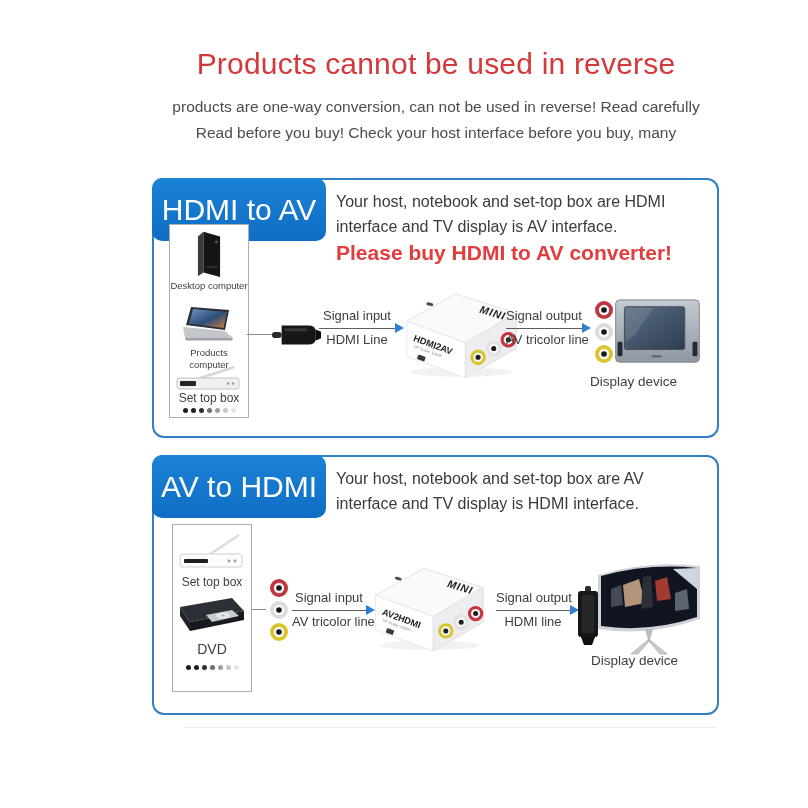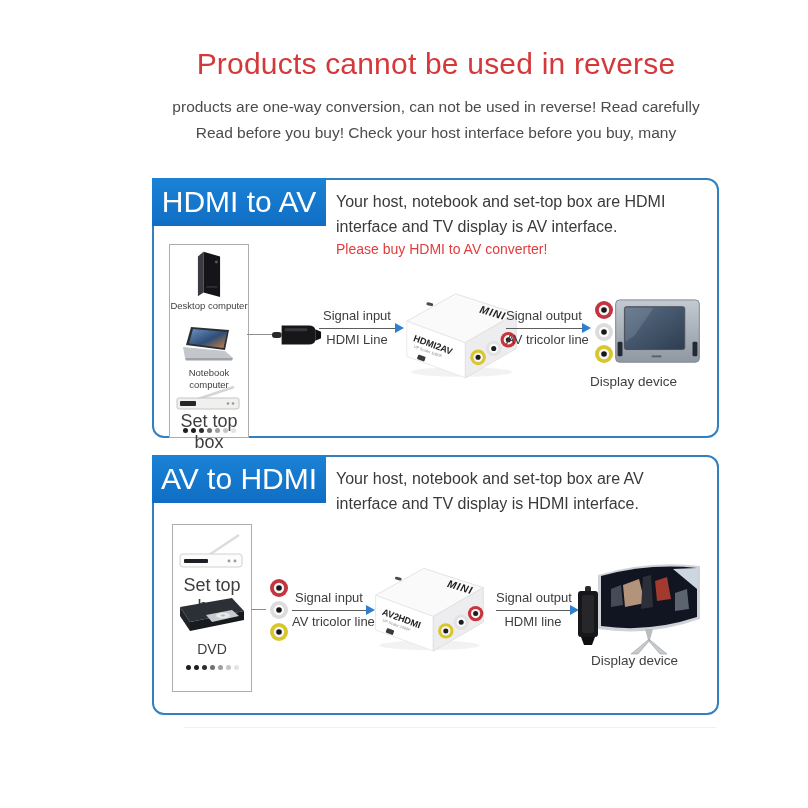--- a/index.html
+++ b/index.html
@@ -9,31 +9,31 @@
 
   .title{position:absolute;top:47px;left:0;width:100%;text-align:center;
          font-size:30px;color:#d5383a;letter-spacing:0.2px;}
   .intro{position:absolute;top:94px;left:0;width:100%;text-align:center;
          font-size:15.5px;line-height:26px;color:#4c4c4c;}
 
   .card{position:absolute;left:120px;width:567px;height:260px;background:#fff;
         border:2px solid #3180c1;border-radius:12px;box-sizing:border-box;}
   .card1{top:178px;}
   .card2{top:455px;}
-  .badge{position:absolute;left:-2px;top:-2px;width:174px;height:48px;
-         background:linear-gradient(#1b82d6,#0f6ec4);border-radius:0;color:#fff;
+  .badge{position:absolute;left:-2px;top:-2px;width:174px;height:63px;
+         background:linear-gradient(#1b82d6,#0f6ec4);border-radius:10px;color:#fff;
          font-size:30px;display:flex;align-items:center;justify-content:center;}
   .desc{position:absolute;left:182px;top:9px;width:350px;font-size:16px;
         line-height:25px;color:#3a3a3a;}
-  .cta{position:absolute;left:182px;top:61px;font-size:14px;color:#e23c3c;}
+  .cta{position:absolute;left:182px;top:61px;font-size:21px;color:#e23c3c;font-weight:bold;}
 
   .devbox{position:absolute;width:78px;background:#fff;border:1px solid #adadad;}
   .devlabel{position:absolute;left:0;width:100%;text-align:center;color:#3e3e3e;}
   .sm{font-size:9.5px;line-height:11.5px;}
-  .md{font-size:18px;}
+  .md{font-size:12px;}
   .lg{font-size:14px;}
   .dots{position:absolute;left:0;width:100%;display:flex;justify-content:center;gap:3px;}
   .dot{width:5px;height:5px;border-radius:50%;}
   .dot:nth-child(1){background:#1f1f1f;} .dot:nth-child(2){background:#1f1f1f;}
   .dot:nth-child(3){background:#2e2e2e;} .dot:nth-child(4){background:#707070;}
   .dot:nth-child(5){background:#a0a0a0;} .dot:nth-child(6){background:#c6c6c6;}
   .dot:nth-child(7){background:#e4e4e4;}
 
   .hline{position:absolute;height:1px;background:#8c8c8c;}
   .flow{position:absolute;text-align:center;color:#3d3d3d;font-size:13px;white-space:nowrap;}
@@ -54,42 +54,42 @@
   <div class="intro">
     <div>products are one-way conversion, can not be used in reverse! Read carefully</div>
     <div>Read before you buy! Check your host interface before you buy, many</div>
   </div>
 
   <section class="card card1">
     <div class="badge">HDMI to AV</div>
     <div class="desc">Your host, notebook and set-top box are HDMI interface and TV display is AV interface.</div>
     <div class="cta">Please buy HDMI to AV converter!</div>
 
-    <div class="devbox" style="left:15px;top:64px;height:192px;">
+    <div class="devbox" style="left:15px;top:44px;height:192px;">
       <svg class="abs" style="left:19px;top:5px;" width="40" height="48" viewBox="0 0 40 52">
         <polygon points="8,7 14,2 14,46 8,50" fill="#3a3a41"></polygon>
         <polygon points="14,2 32,7 32,51 14,46" fill="#141419"></polygon>
         <circle cx="28" cy="13" r="1.6" fill="#55555e"></circle>
         <rect x="17" y="39" width="12" height="2" fill="#2c2c33"></rect>
       </svg>
       <div class="devlabel sm" style="top:55px;">Desktop computer</div>
       <svg class="abs" style="left:8px;top:80px;" width="62" height="40" viewBox="0 0 60 40">
         <defs>
           <linearGradient id="g-lap" x1="0" y1="0" x2="1" y2="1">
             <stop offset="0" stop-color="#6d92c0"></stop>
               <stop offset="0.55" stop-color="#2e4e78"></stop>
             <stop offset="1" stop-color="#d0813f"></stop>
           </linearGradient>
         </defs>
         <polygon points="12,2 50,5 46,25 7,20" fill="#2b2e33"></polygon>
         <polygon points="14,4 48,7 44.5,23 10,18.5" fill="url(#g-lap)"></polygon>
         <polygon points="4,22 46,26 54,33 6,33" fill="#c3c6ca"></polygon>
         <polygon points="6,33 54,33 53,35.5 7,35.5" fill="#9ea2a7"></polygon>
       </svg>
-      <div class="devlabel sm" style="top:122px;">Notebook computer</div>
+      <div class="devlabel sm" style="top:122px;">Products computer</div>
       <svg class="abs" style="left:6px;top:140px;" width="66" height="28" viewBox="0 0 66 28">
         <line x1="22" y1="14" x2="58" y2="2" stroke="#d5d5d5" stroke-width="2.5"></line>
         <rect x="1" y="13" width="62" height="11" rx="2" fill="#f0f0ee" stroke="#c4c4c2"></rect>
         <rect x="4" y="16" width="16" height="5" rx="1" fill="#23252a"></rect>
         <circle cx="52" cy="18.5" r="1.3" fill="#9a9a9a"></circle>
         <circle cx="57" cy="18.5" r="1.3" fill="#9a9a9a"></circle>
       </svg>
       <div class="devlabel md" style="top:166px;">Set top box</div>
       <div class="dots" style="top:183px;">
         <i class="dot"></i>

